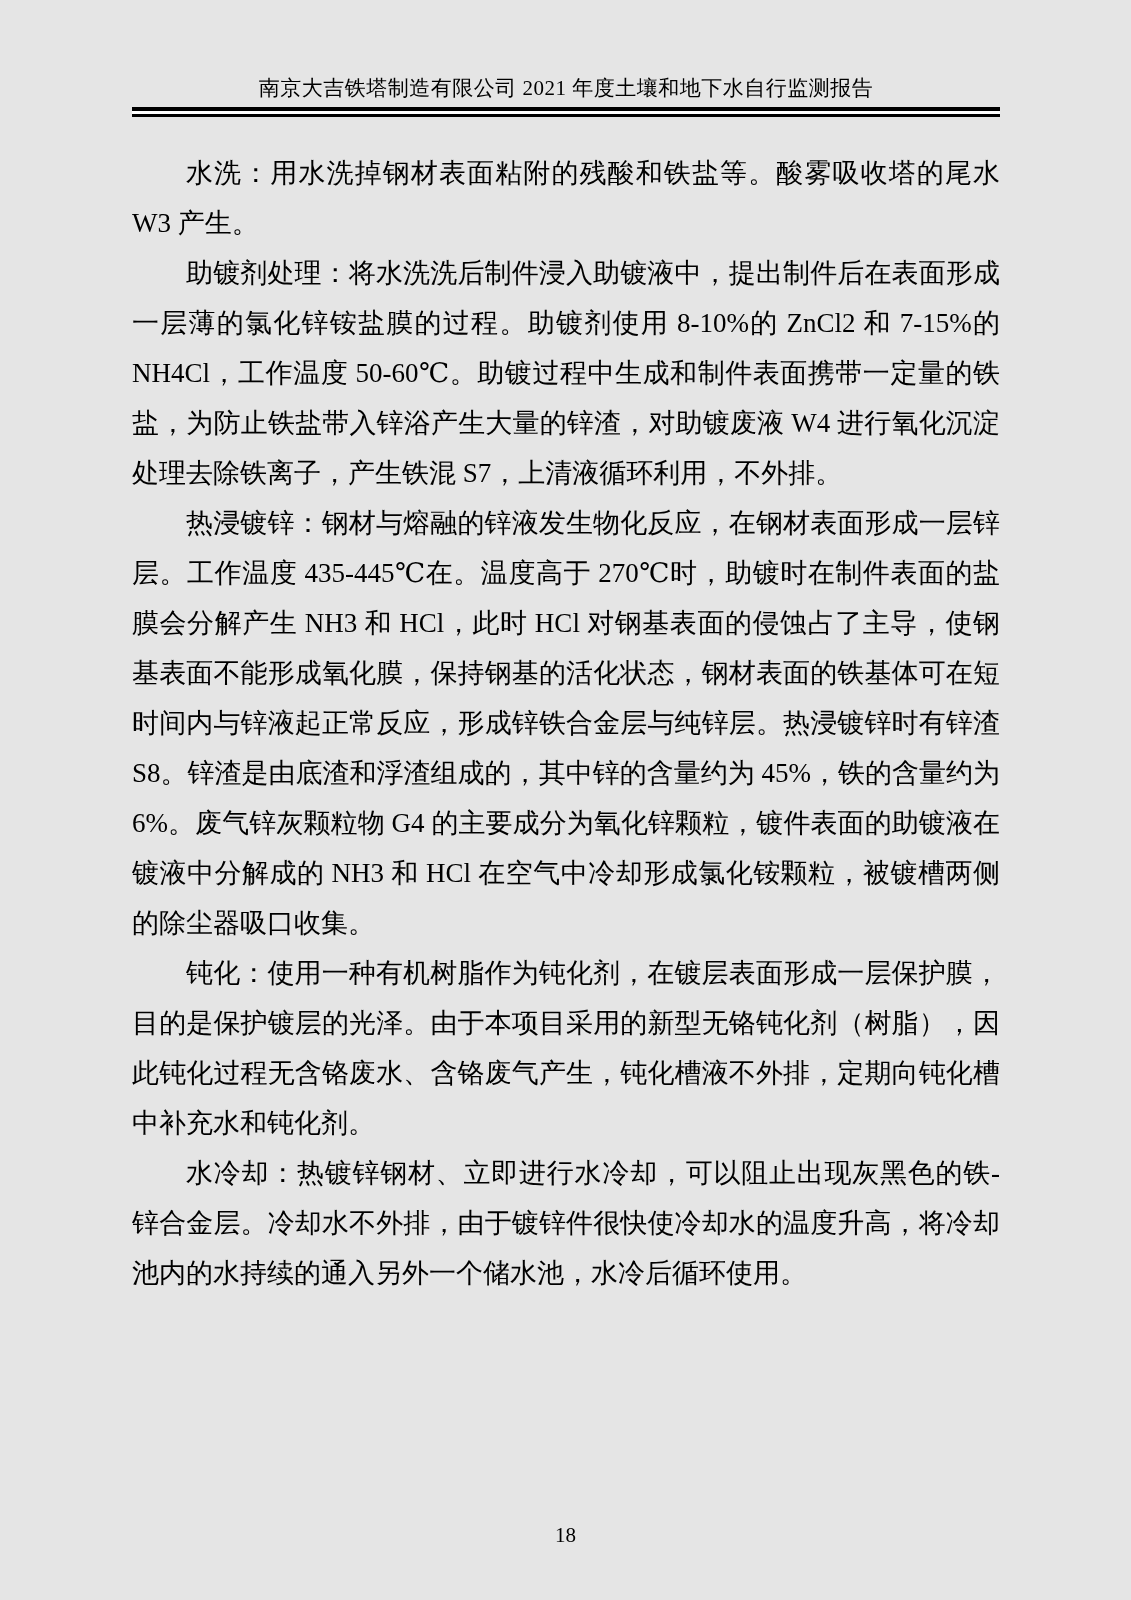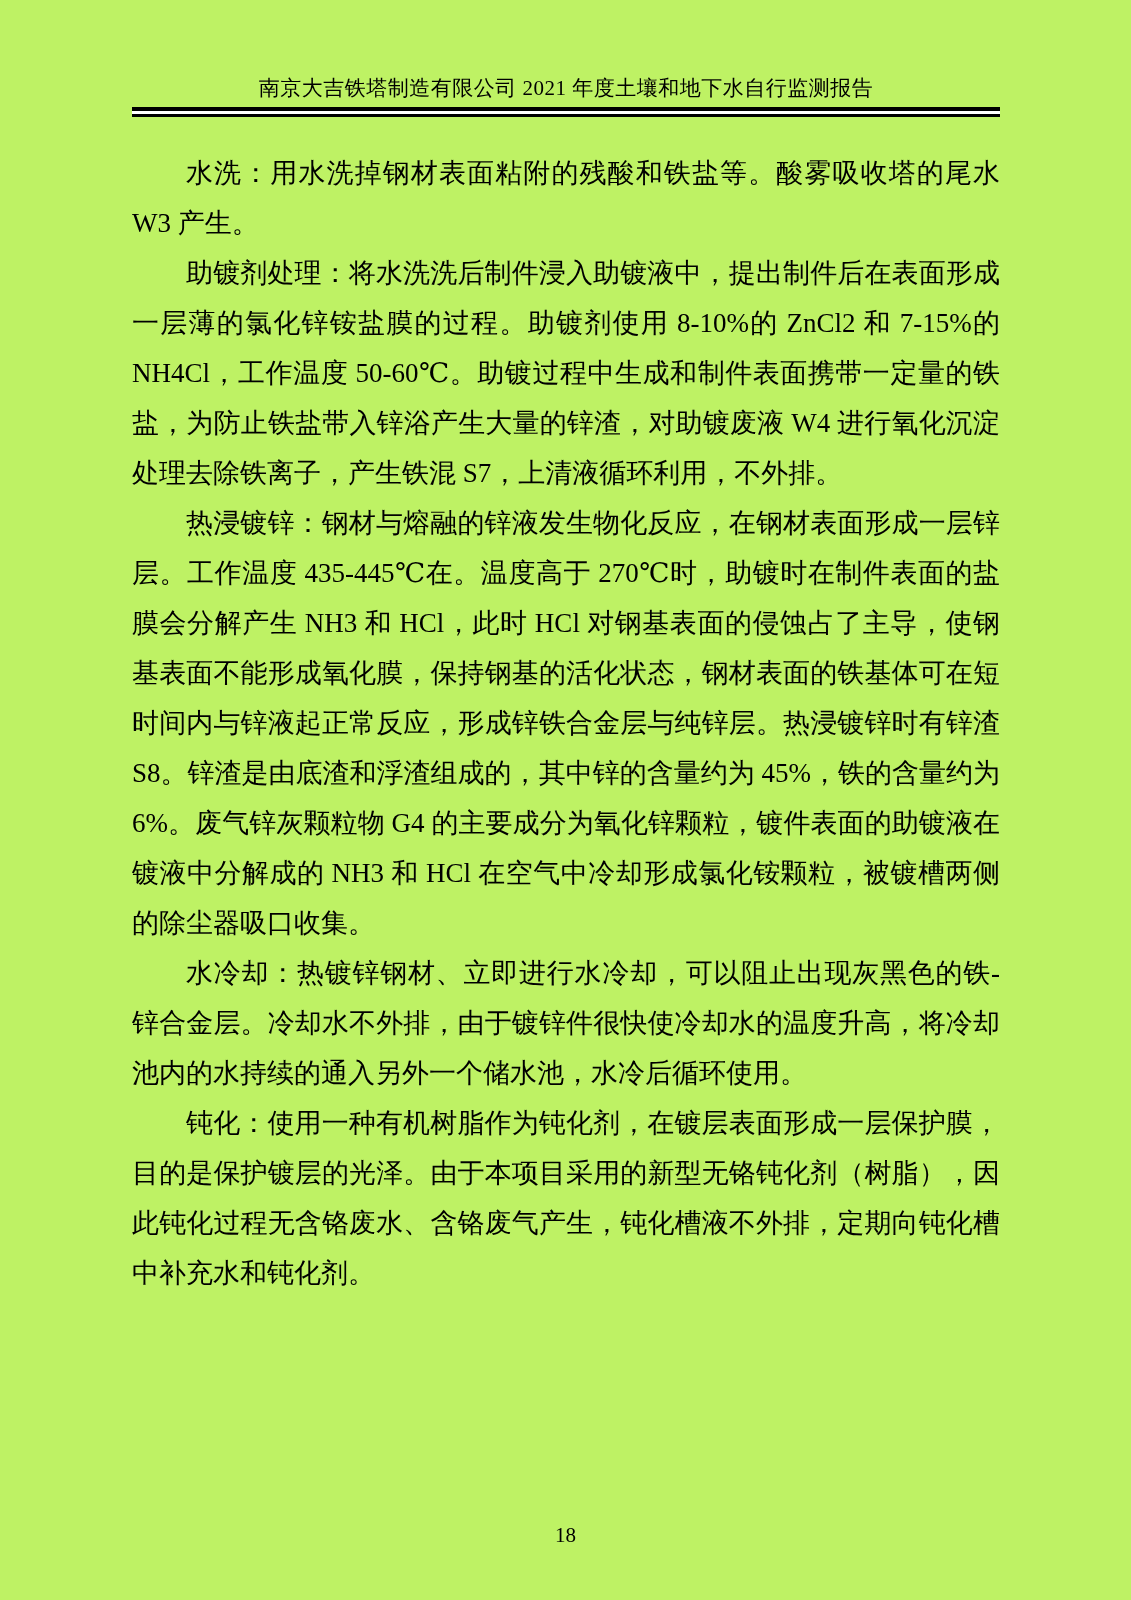--- a/index.html
+++ b/index.html
@@ -4,21 +4,21 @@
 <style>
   html, body {
     margin: 0;
     padding: 0;
     background: #ffffff;
   }
   .page {
     position: relative;
     width: 1131px;
     height: 1600px;
-    background: #bef264;
+    background: #e5e5e5;
     color: #000000;
     font-family: "Liberation Serif", "DejaVu Serif", serif;
     box-sizing: border-box;
     padding: 74px 131px 0 132px;
     overflow: hidden;
   }
   .header-title {
     text-align: center;
     font-size: 21px;
     line-height: 28px;
@@ -74,21 +74,21 @@
       <div class="rule-thick"></div>
       <div class="rule-gap"></div>
       <div class="rule-thin"></div>
     </div>
   </div>
 
   <div class="doc-body">
     <p>水洗：用水洗掉钢材表面粘附的残酸和铁盐等。酸雾吸收塔的尾水 W3 产生。</p>
     <p>助镀剂处理：将水洗洗后制件浸入助镀液中，提出制件后在表面形成一层薄的氯化锌铵盐膜的过程。助镀剂使用 8-10%的 ZnCl2 和 7-15%的 NH4Cl，工作温度 50-60℃。助镀过程中生成和制件表面携带一定量的铁盐，为防止铁盐带入锌浴产生大量的锌渣，对助镀废液 W4 进行氧化沉淀处理去除铁离子，产生铁混 S7，上清液循环利用，不外排。</p>
     <p>热浸镀锌：钢材与熔融的锌液发生物化反应，在钢材表面形成一层锌层。工作温度 435-445℃在。温度高于 270℃时，助镀时在制件表面的盐膜会分解产生 NH3 和 HCl，此时 HCl 对钢基表面的侵蚀占了主导，使钢基表面不能形成氧化膜，保持钢基的活化状态，钢材表面的铁基体可在短时间内与锌液起正常反应，形成锌铁合金层与纯锌层。热浸镀锌时有锌渣 S8。锌渣是由底渣和浮渣组成的，其中锌的含量约为 45%，铁的含量约为 6%。废气锌灰颗粒物 G4 的主要成分为氧化锌颗粒，镀件表面的助镀液在镀液中分解成的 NH3 和 HCl 在空气中冷却形成氯化铵颗粒，被镀槽两侧的除尘器吸口收集。</p>
+    <p>钝化：使用一种有机树脂作为钝化剂，在镀层表面形成一层保护膜，目的是保护镀层的光泽。由于本项目采用的新型无铬钝化剂（树脂），因此钝化过程无含铬废水、含铬废气产生，钝化槽液不外排，定期向钝化槽中补充水和钝化剂。</p>
     <p>水冷却：热镀锌钢材、立即进行水冷却，可以阻止出现灰黑色的铁-锌合金层。冷却水不外排，由于镀锌件很快使冷却水的温度升高，将冷却池内的水持续的通入另外一个储水池，水冷后循环使用。</p>
-    <p>钝化：使用一种有机树脂作为钝化剂，在镀层表面形成一层保护膜，目的是保护镀层的光泽。由于本项目采用的新型无铬钝化剂（树脂），因此钝化过程无含铬废水、含铬废气产生，钝化槽液不外排，定期向钝化槽中补充水和钝化剂。</p>
   </div>
 
   <div class="page-footer">
     <span>18</span>
   </div>
 
 </div>
 
 </body></html>

